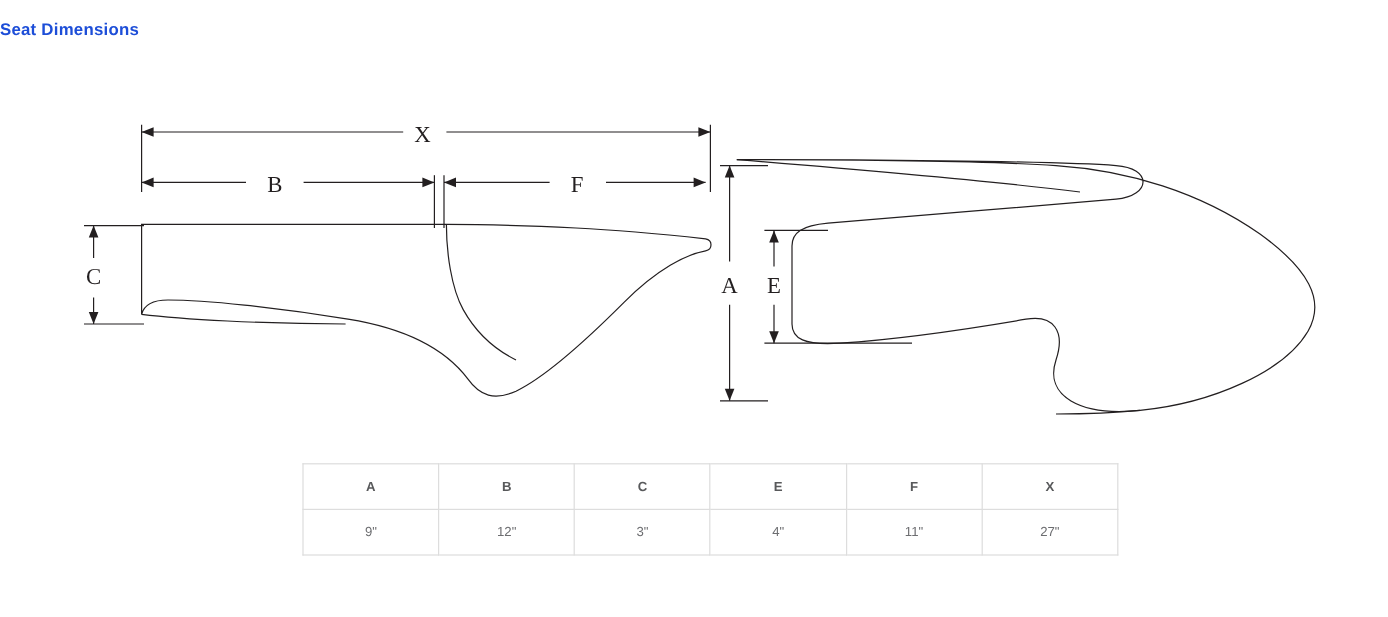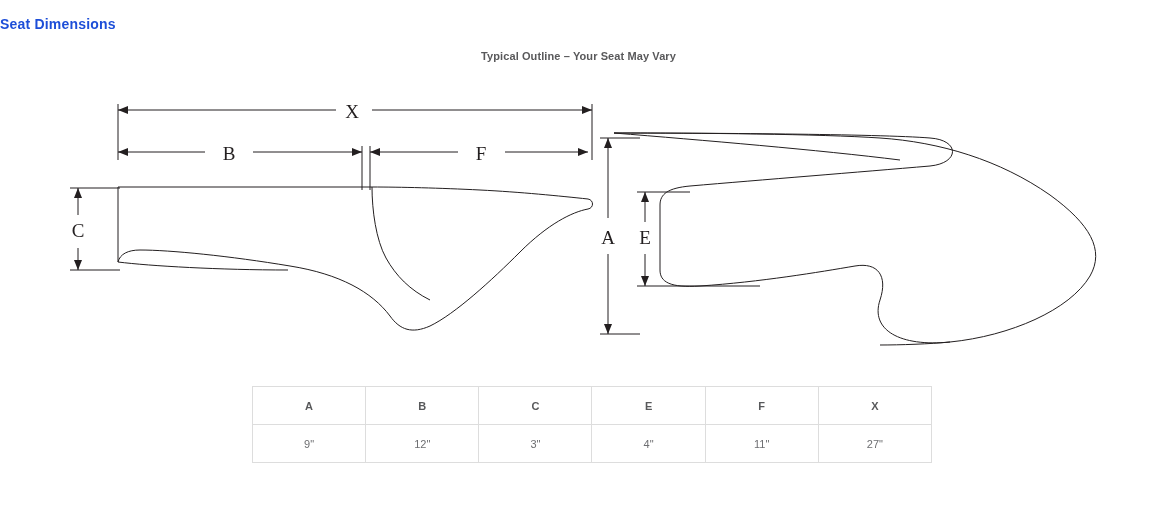--- a/index.html
+++ b/index.html
@@ -78,21 +78,20 @@
   table.spec td {
     color: #6d6e71;
   }
 </style>
 </head>
 <body>
 
 <div id="page">
 
   <div class="title">Seat Dimensions</div>
-  <div class="subtitle">Typical Outline – Your Seat May Vary</div>
 
   <svg class="diagram" width="1157" height="380" viewBox="0 0 1157 380">
 
     <g stroke="#231f20" stroke-width="1" fill="none">
 
       <line x1="118" y1="110" x2="336" y2="110"></line>
       <line x1="372" y1="110" x2="592" y2="110"></line>
       <line x1="118" y1="104" x2="118" y2="160"></line>
       <line x1="592" y1="104" x2="592" y2="160"></line>
       <polygon points="118,110 128,106 128,114" fill="#231f20" stroke="none"></polygon>

